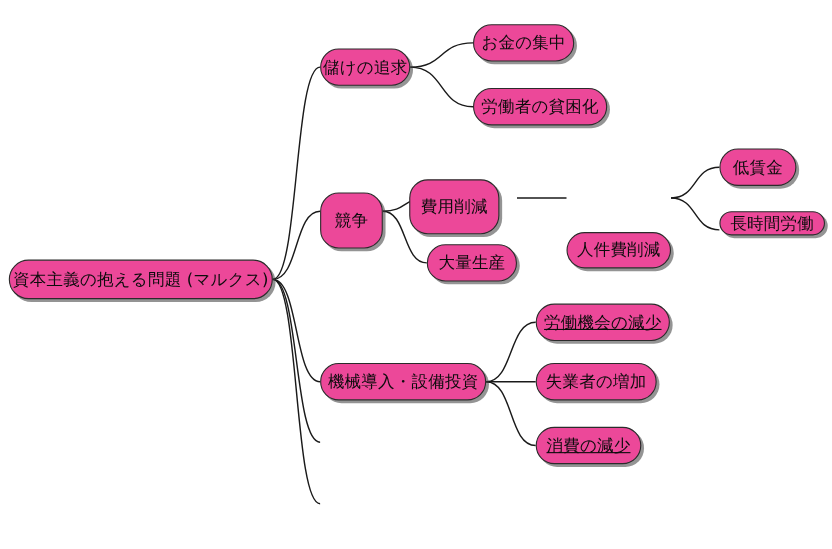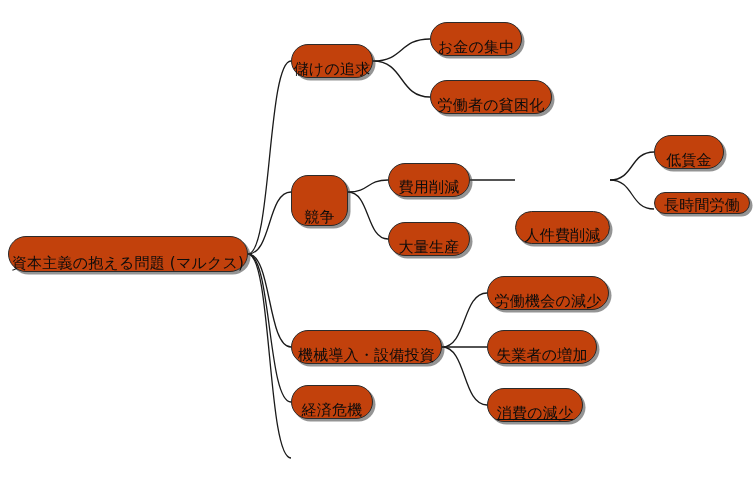--- a/index.html
+++ b/index.html
@@ -22,23 +22,23 @@
     left: 0;
     top: 0;
     width: 756px;
     height: 499px;
     pointer-events: none;
   }
   .node {
     position: absolute;
     box-sizing: border-box;
     display: flex;
-    align-items: flex-end;
+    align-items: center;
     justify-content: center;
-    background: #c2410c;
+    background: #ec4899;
     border: 1.4px solid #2b2b2b;
     border-radius: 17px;
     box-shadow: 2.5px 2.5px 0 0 rgba(60,60,60,0.55);
     color: #0c0c0c;
     font-size: 15px;
     line-height: 1;
     white-space: nowrap;
     letter-spacing: 0.2px;
   }
   .node.root {
@@ -79,43 +79,40 @@
     </div>
     <div class="node" style="left: 430px; top: 22px; width: 92px; height: 34px;">
       <span class="node-label">お金の集中</span>
     </div>
     <div class="node" style="left: 430px; top: 80px; width: 122px; height: 34px;">
       <span class="node-label">労働者の貧困化</span>
     </div>
     <div class="node" style="left: 291px; top: 175px; width: 57px; height: 51px;">
       <span class="node-label">競争</span>
     </div>
-    <div class="node" style="left: 388px; top: 163px; width: 82px; height: 34px; font-family: Liberation Mono, monospace;">
+    <div class="node" style="left: 372px; top: 163px; width: 82px; height: 50px;">
       <span class="node-label">費用削減</span>
     </div>
     <div class="node" style="left: 515px; top: 163px; width: 95px; height: 33px; margin-top: 48px;">
       <span class="node-label">人件費削減</span>
     </div>
     <div class="node" style="left: 654px; top: 135px; width: 70px; height: 34px;">
       <span class="node-label">低賃金</span>
     </div>
     <div class="node" style="left: 654px; top: 192px; width: 96px; height: 22px;">
       <span class="node-label">長時間労働</span>
     </div>
     <div class="node" style="left: 291px; top: 330px; width: 151px; height: 34px;">
       <span class="node-label">機械導入・設備投資</span>
     </div>
     <div class="node" style="left: 388px; top: 222px; width: 82px; height: 34px;">
       <span class="node-label">大量生産</span>
     </div>
-    <div class="node" style="left: 487px; top: 276px; width: 122px; height: 34px;">
+    <div class="node" style="left: 487px; top: 276px; width: 122px; height: 34px; text-decoration: underline;">
       <span class="node-label">労働機会の減少</span>
     </div>
     <div class="node" style="left: 487px; top: 330px; width: 110px; height: 34px;">
       <span class="node-label">失業者の増加</span>
     </div>
     <div class="node" style="left: 487px; top: 388px; width: 96px; height: 34px; text-decoration: underline;">
       <span class="node-label">消費の減少</span>
     </div>
-    <div class="node" style="left: 291px; top: 385px; width: 82px; height: 34px;">
-      <span class="node-label">経済危機</span>
-    </div>
   </div>
 
 </body></html>

